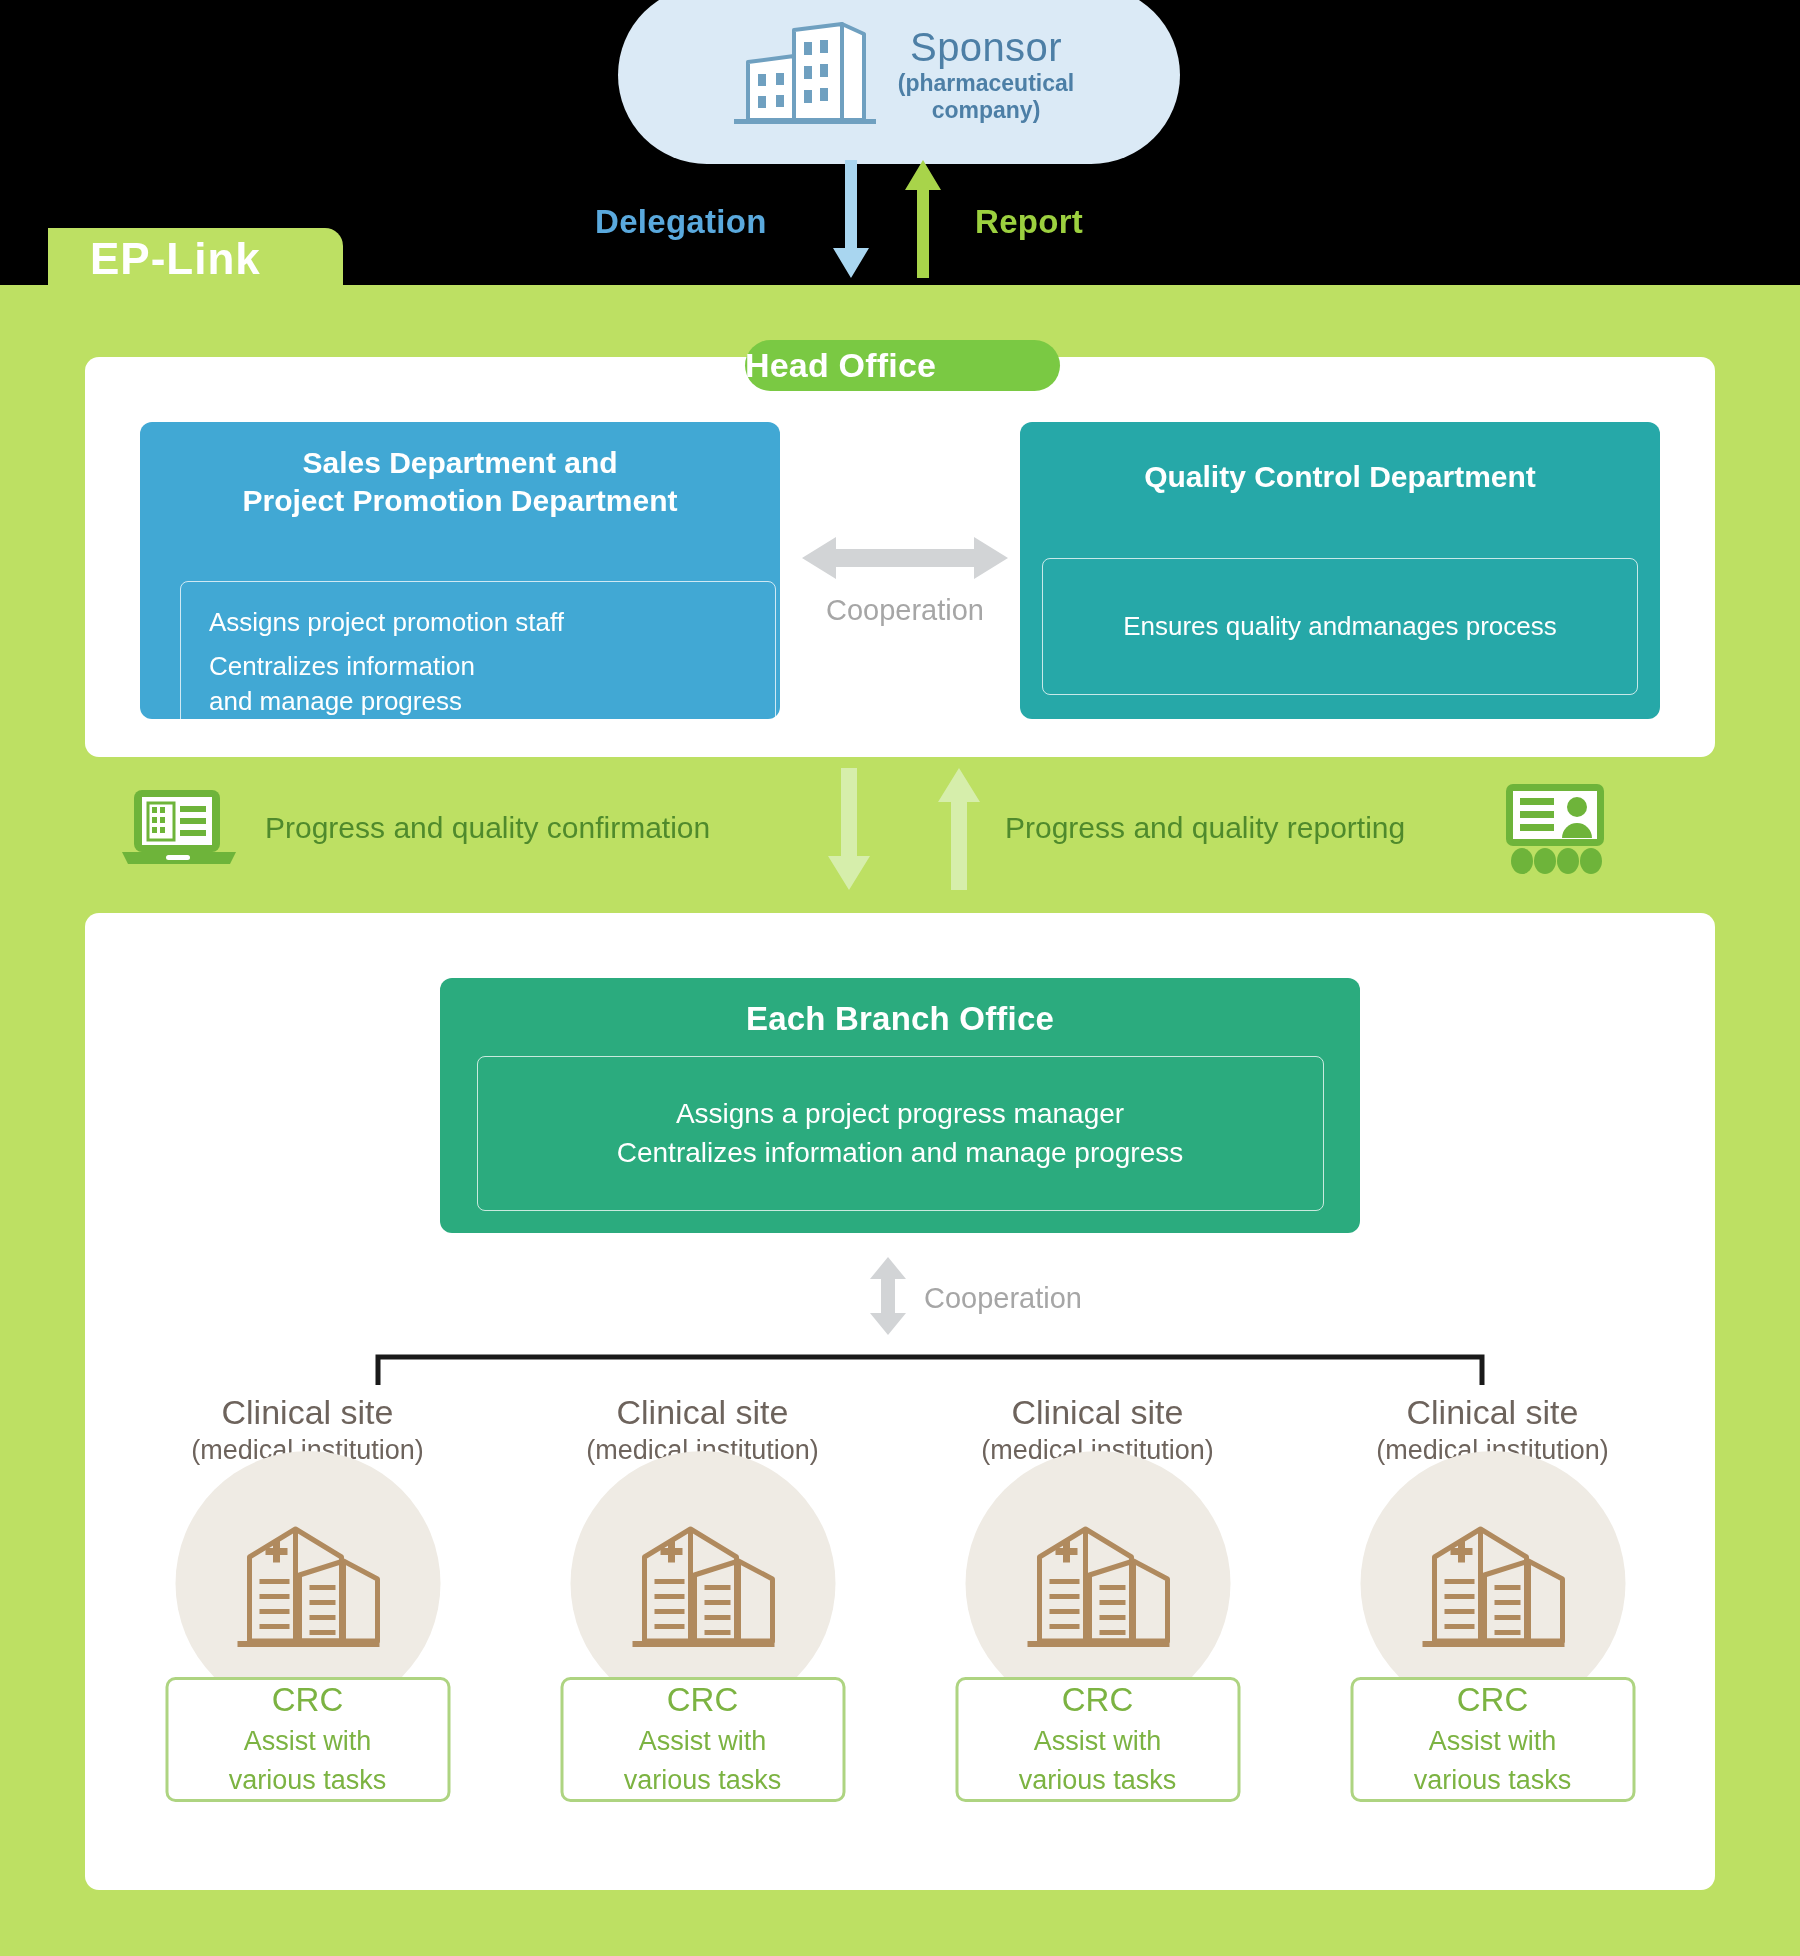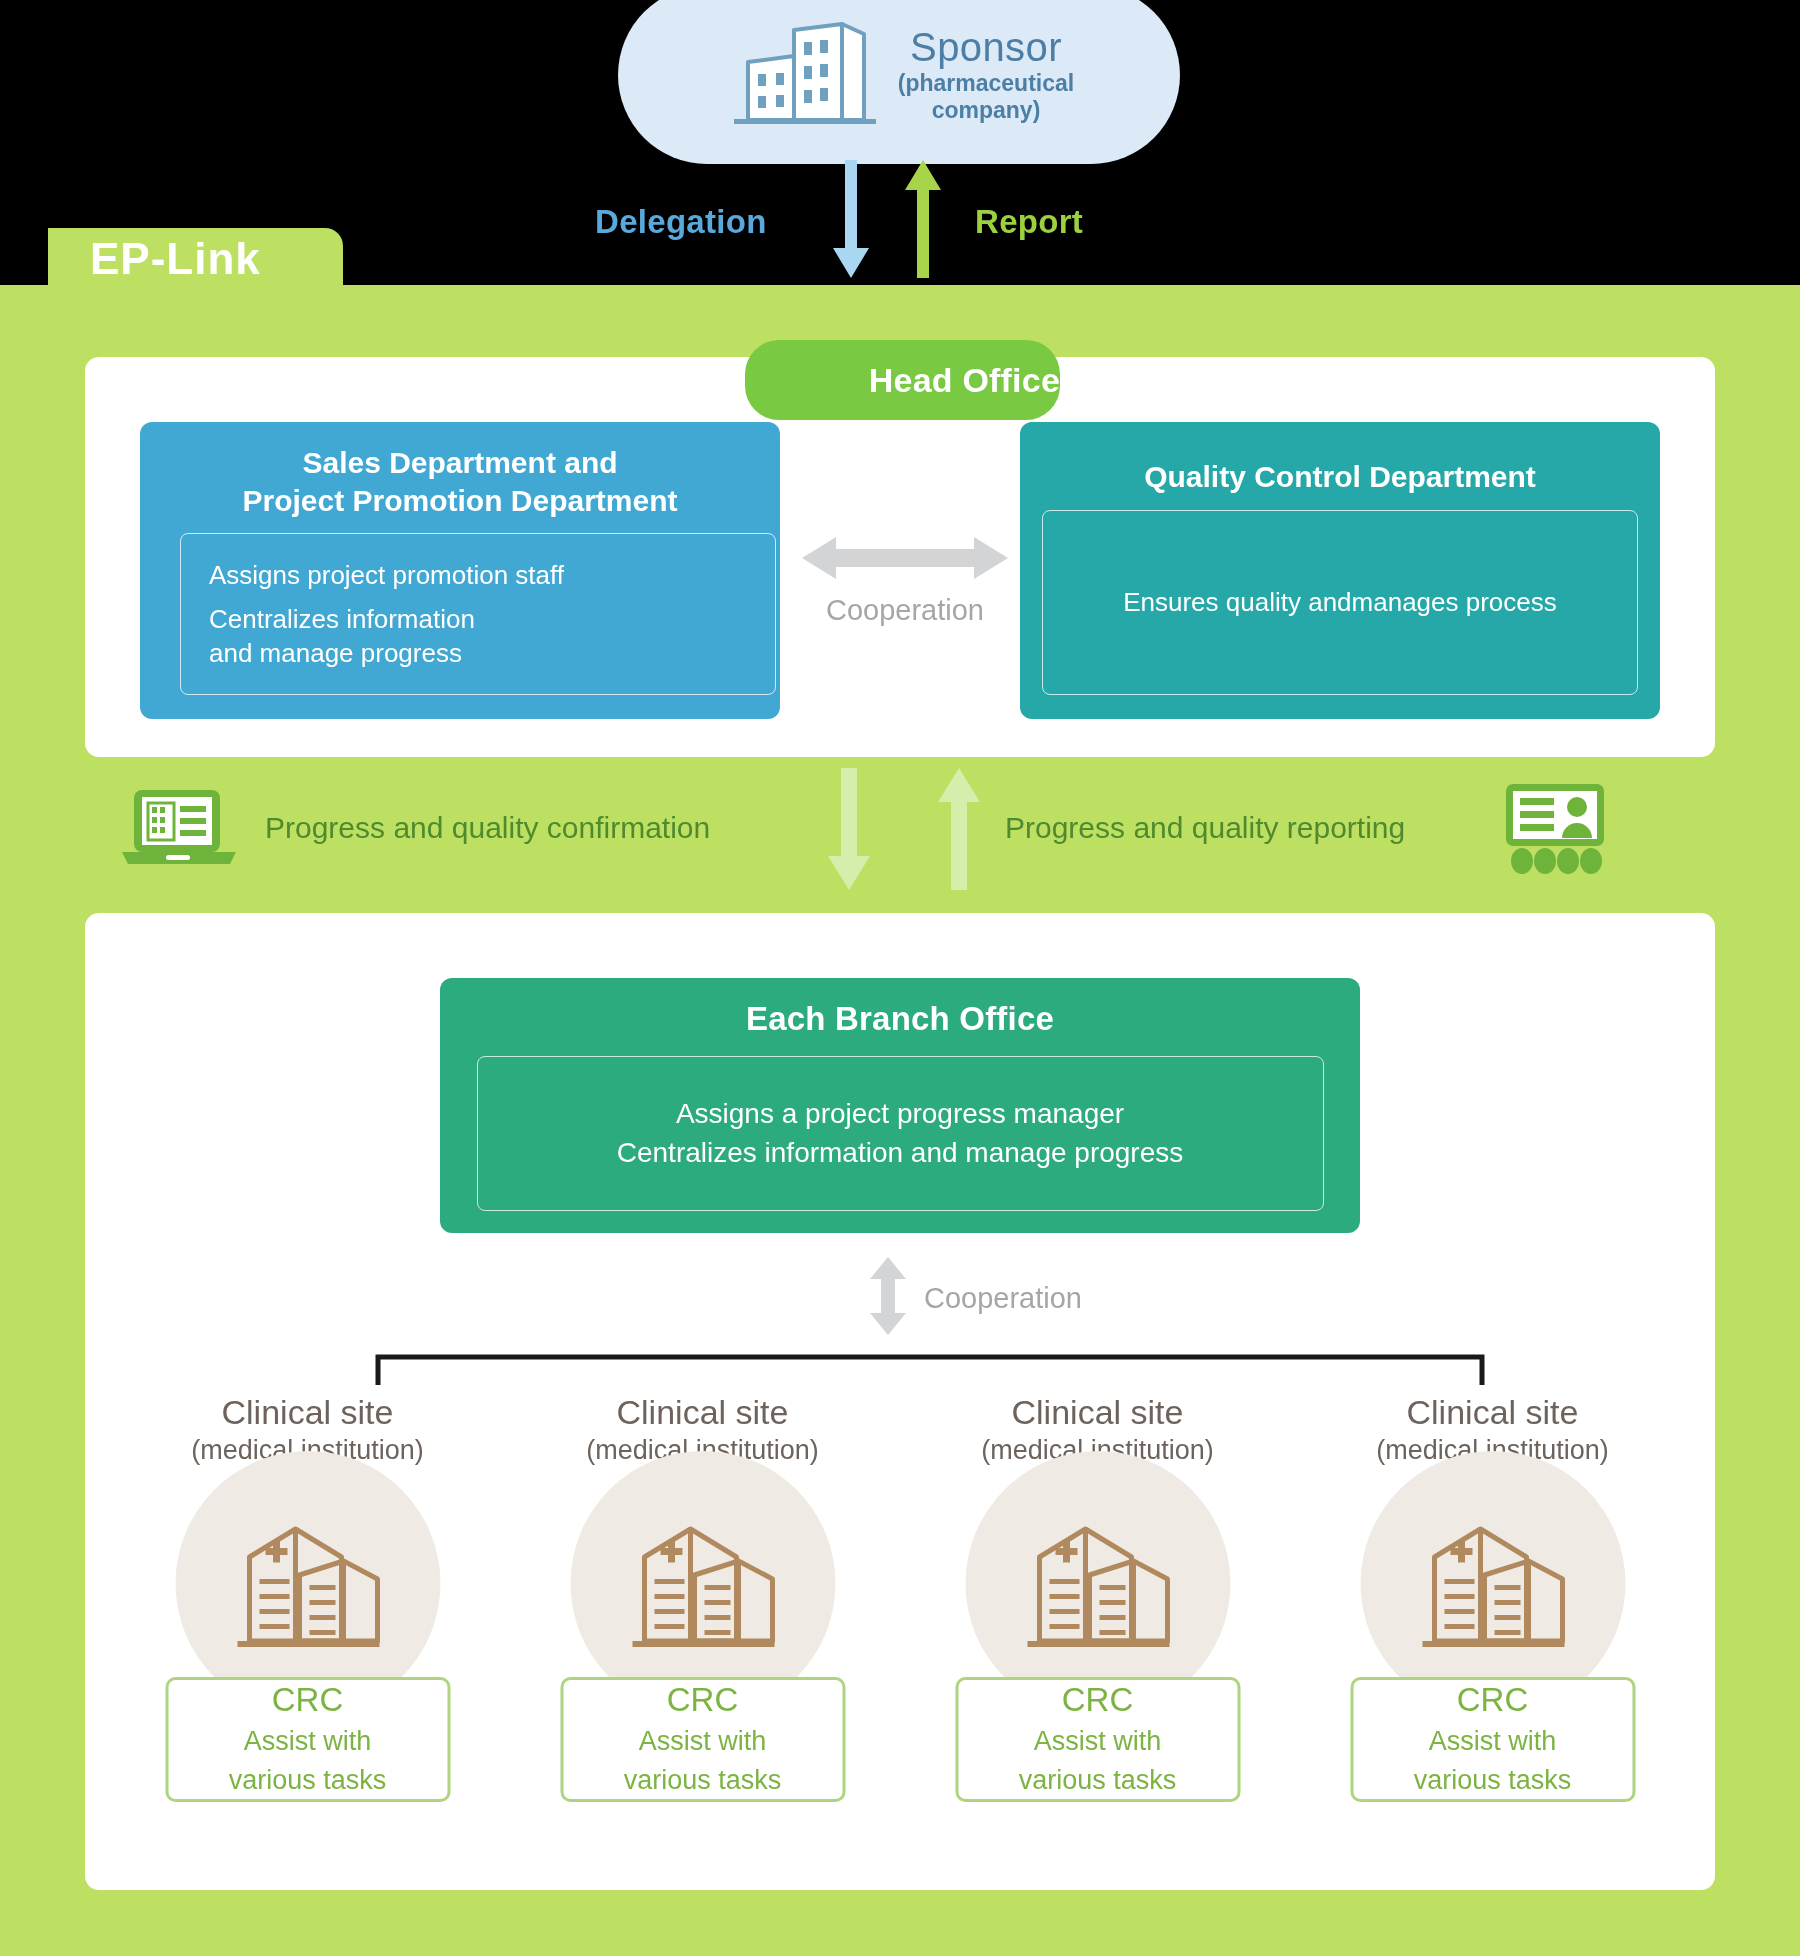--- a/index.html
+++ b/index.html
@@ -74,36 +74,36 @@
     background:#ffffff;
     border-radius:14px;
   }
   #head-office-panel{left:85px; top:357px; width:1630px; height:400px;}
   #branch-panel{left:85px; top:913px; width:1630px; height:977px;}
 
   
   #head-office-pill{
     position:absolute;
     left:745px; top:340px;
-    width:315px; height:80px;
+    width:315px; height:51px;
     background:#7ac943;
     border-radius:34px;
-    display:flex;align-items:center;justify-content:flex-end;
+    display:flex;align-items:center;justify-content:flex-start;
   }
   #head-office-pill span{
     color:#ffffff;font-size:34px;font-weight:bold;letter-spacing:.2px;
   }
 
   
   .dept-card{
     position:absolute;
     border-radius:12px;
     box-sizing:border-box;
     padding:22px 22px 24px;
-    display:flex;flex-direction:column;align-items:center;
+    display:flex;flex-direction:column;align-items:center;gap:48px;
   }
   #sales-card{left:140px; top:422px; width:640px; height:297px; background:#41a8d4;}
   #quality-card{left:1020px; top:422px; width:640px; height:297px; background:#26a8a8;}
   .dept-title{
     color:#ffffff;font-size:30px;font-weight:bold;text-align:center;
     line-height:1.25;
   }
   .dept-inner{
     margin-top:14px;
     width:100%;

